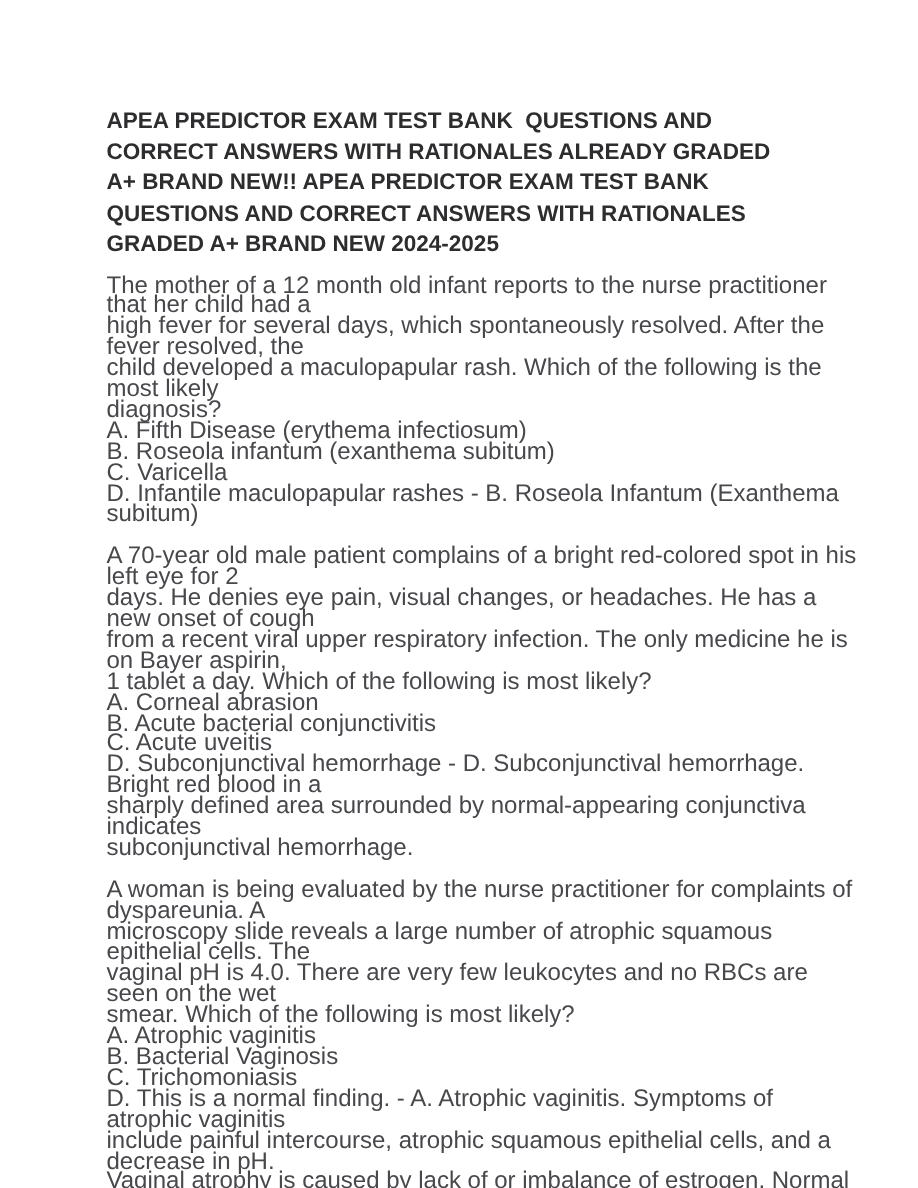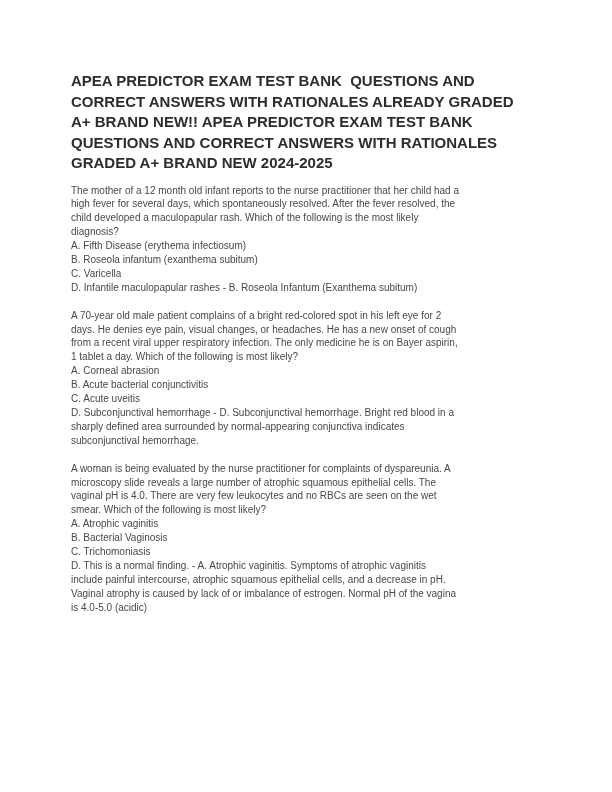--- a/index.html
+++ b/index.html
@@ -20,21 +20,21 @@
   .doc-title {
     margin: 0 0 10px 0;
     font-size: 15px;
     font-weight: bold;
     line-height: 20.5px;
     color: #2d2d2f;
     white-space: pre-wrap;
   }
   .question {
     margin: 0 0 13.9px 0;
-    font-size: 10px;
+    font-size: 16px;
     font-weight: normal;
     line-height: 13.9px;
     color: #48484c;
     white-space: pre-wrap;
   }
 </style>
 </head>
 <body>
 
 <div class="page">

